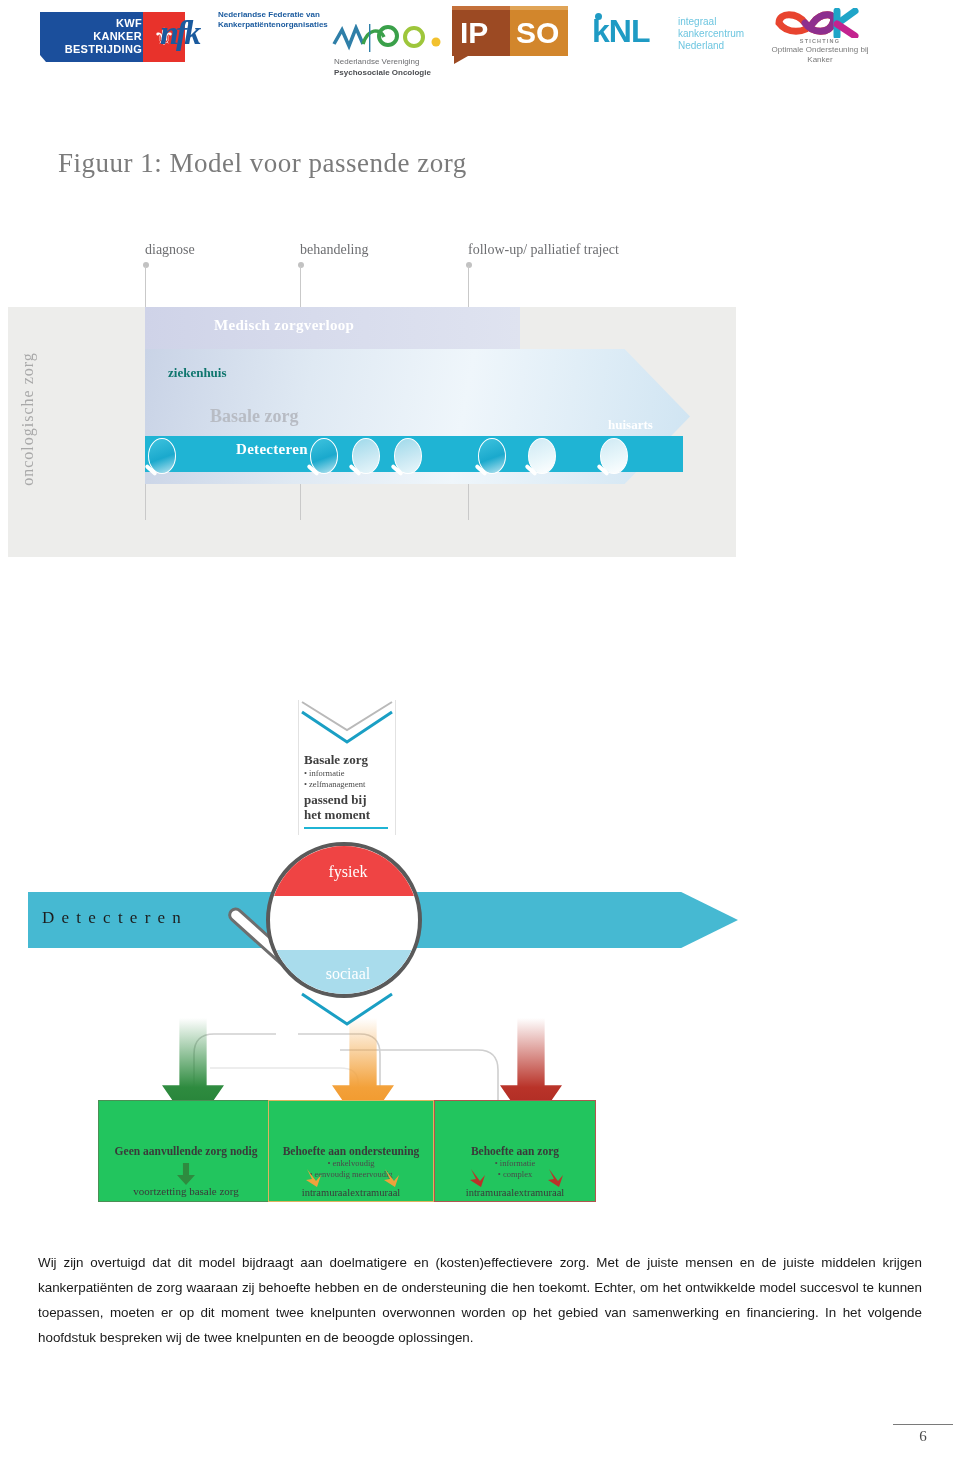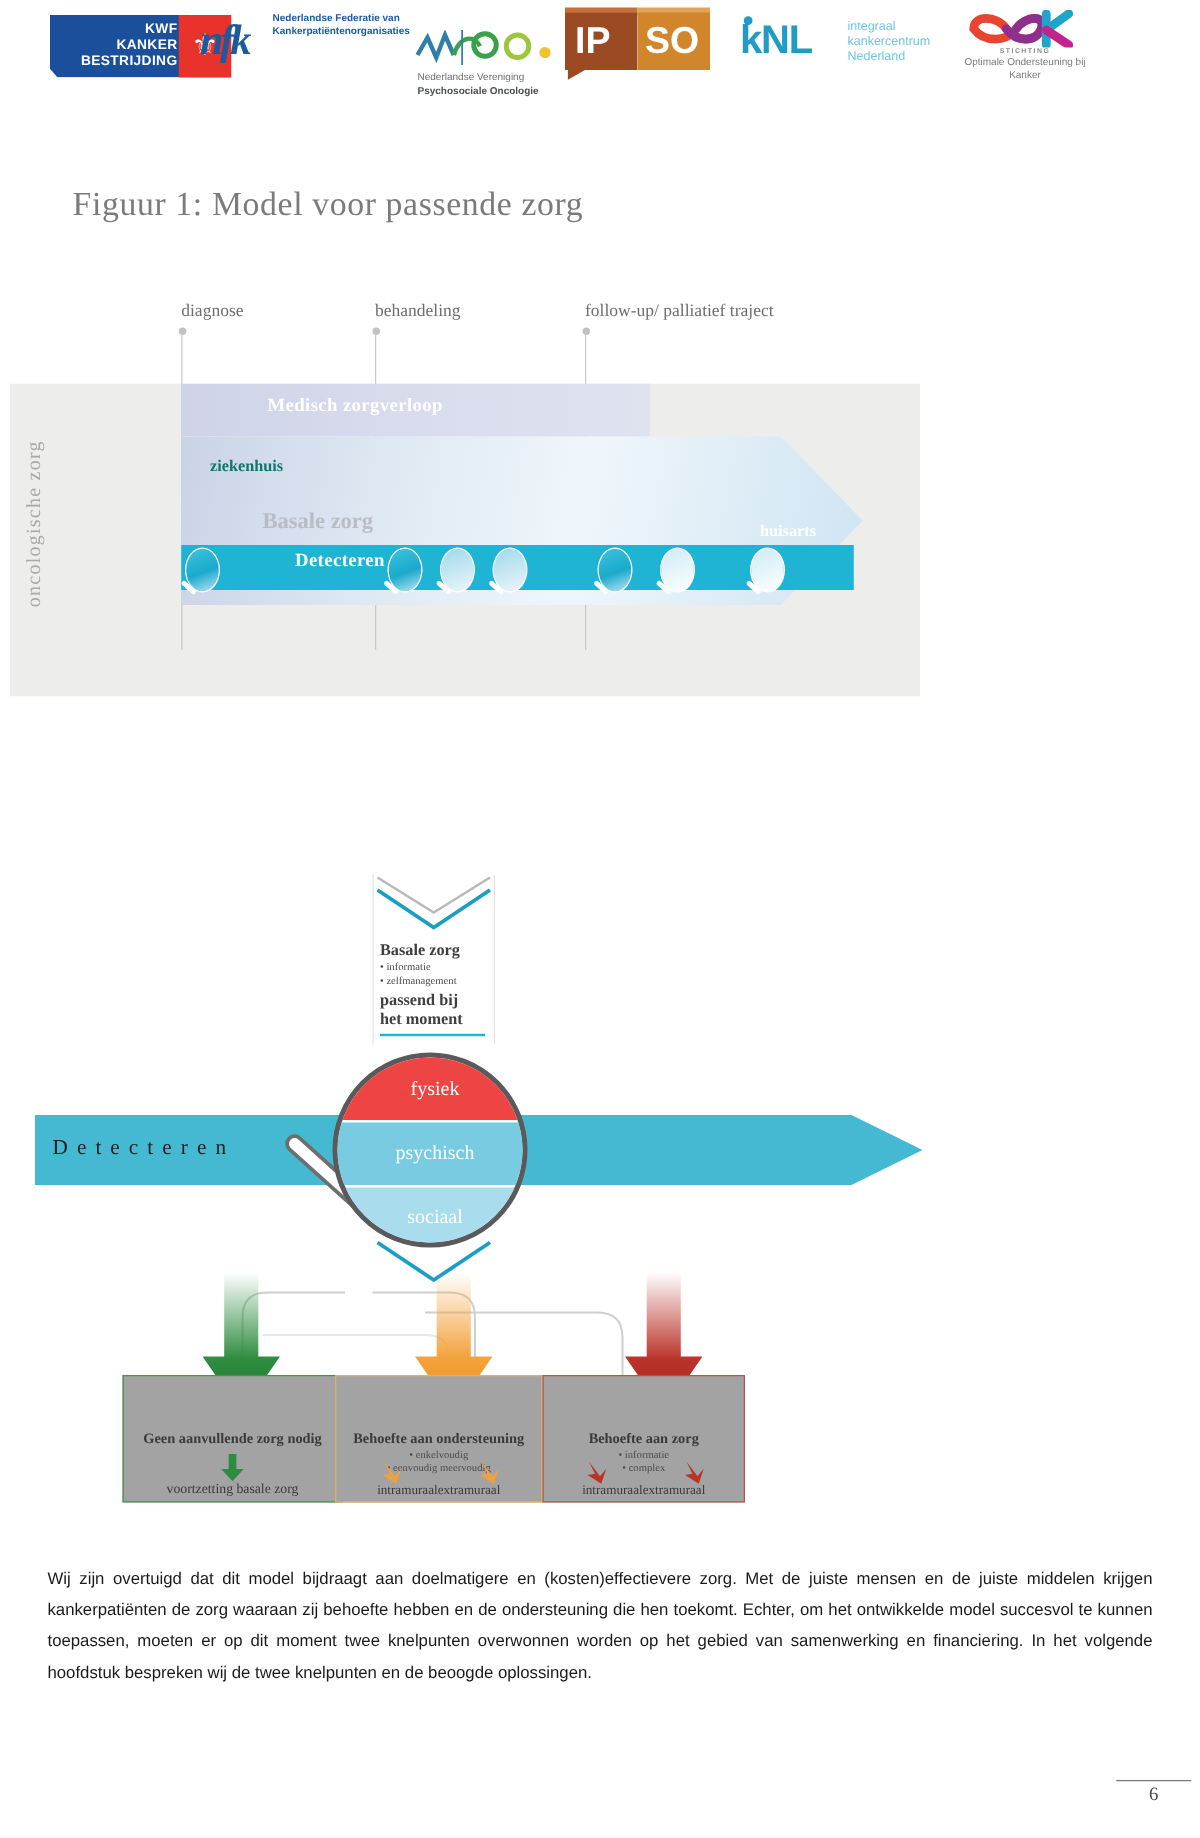--- a/index.html
+++ b/index.html
@@ -268,21 +268,21 @@
   }
   .arrow-orange{ left:332px; top:328px;
     background:linear-gradient(180deg,rgba(255,255,255,0) 0%,#f3a13a 62%,#ef8f1d 100%);
     clip-path:polygon(28% 0,72% 0,72% 60%,100% 60%,50% 100%,0 60%,28% 60%);
   }
   .arrow-red{ left:500px; top:328px;
     background:linear-gradient(180deg,rgba(255,255,255,0) 0%,#b93329 62%,#a5261e 100%);
     clip-path:polygon(28% 0,72% 0,72% 60%,100% 60%,50% 100%,0 60%,28% 60%);
   }
 
-  .obox{ position:absolute; top:410px; height:102px; background:#a3a3a3; }
+  .obox{ position:absolute; top:410px; height:102px; background:#22c55e; }
   .obox-1{ left:98px;  width:176px; border:1px solid #4b8f55; }
   .obox-2{ left:268px; width:166px; border:1px solid #e0b25e; }
   .obox-3{ left:434px; width:162px; border:1px solid #b0564f; }
 
   .obox h4{
     margin:0; padding-top:44px; text-align:center;
     font-family:"Liberation Serif", serif; font-weight:bold; font-size:11.5px;
     color:#3a3a3a;
   }
   .obox ul{
@@ -475,21 +475,20 @@
   </div>
   <div class="bz-rule"></div>
 
   <div class="detect-band2"></div>
   <div class="detect-lbl2">D e t e c t e r e n</div>
 
   <div class="glass">
     <div class="handle"></div>
     <div class="ring">
       <div class="g-seg g-fys">fysiek</div>
-      <div class="g-seg g-psy">psychisch</div>
       <div class="g-seg g-soc">sociaal</div>
     </div>
   </div>
 
   <div class="chev-down">
     <svg width="98" height="38" viewBox="0 0 98 38">
         <path d="M4 4 L49 34 L94 4" stroke="#1a9fc4" stroke-width="3" fill="none"></path>
       </svg>
   </div>
 

